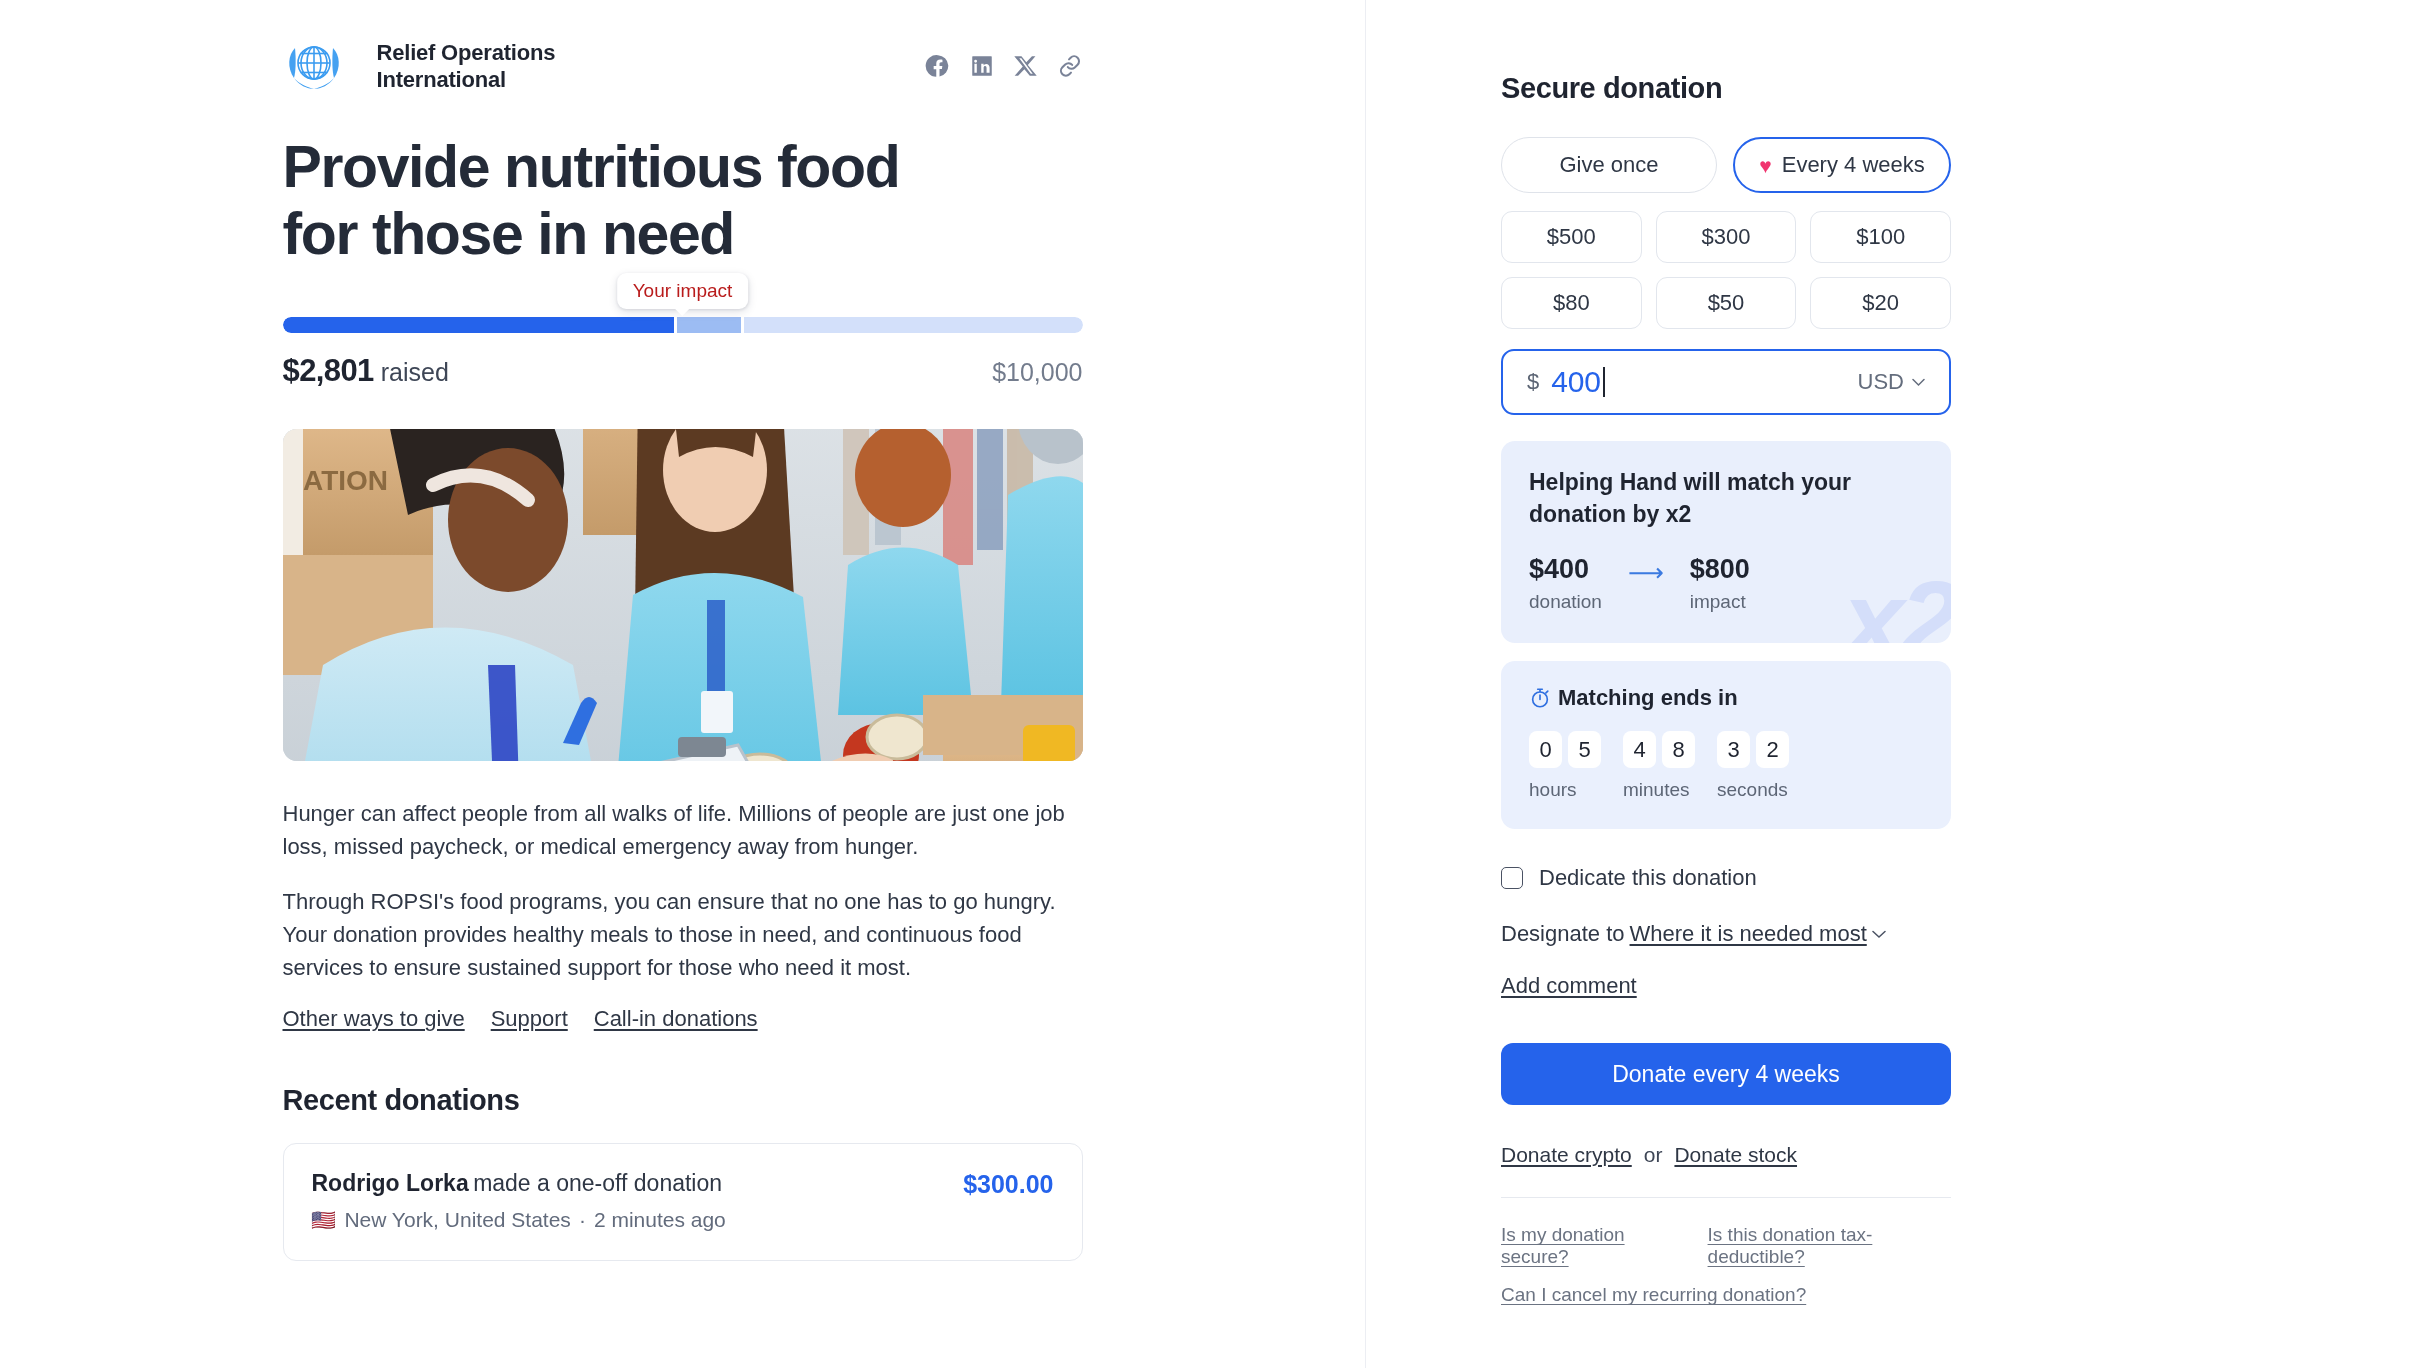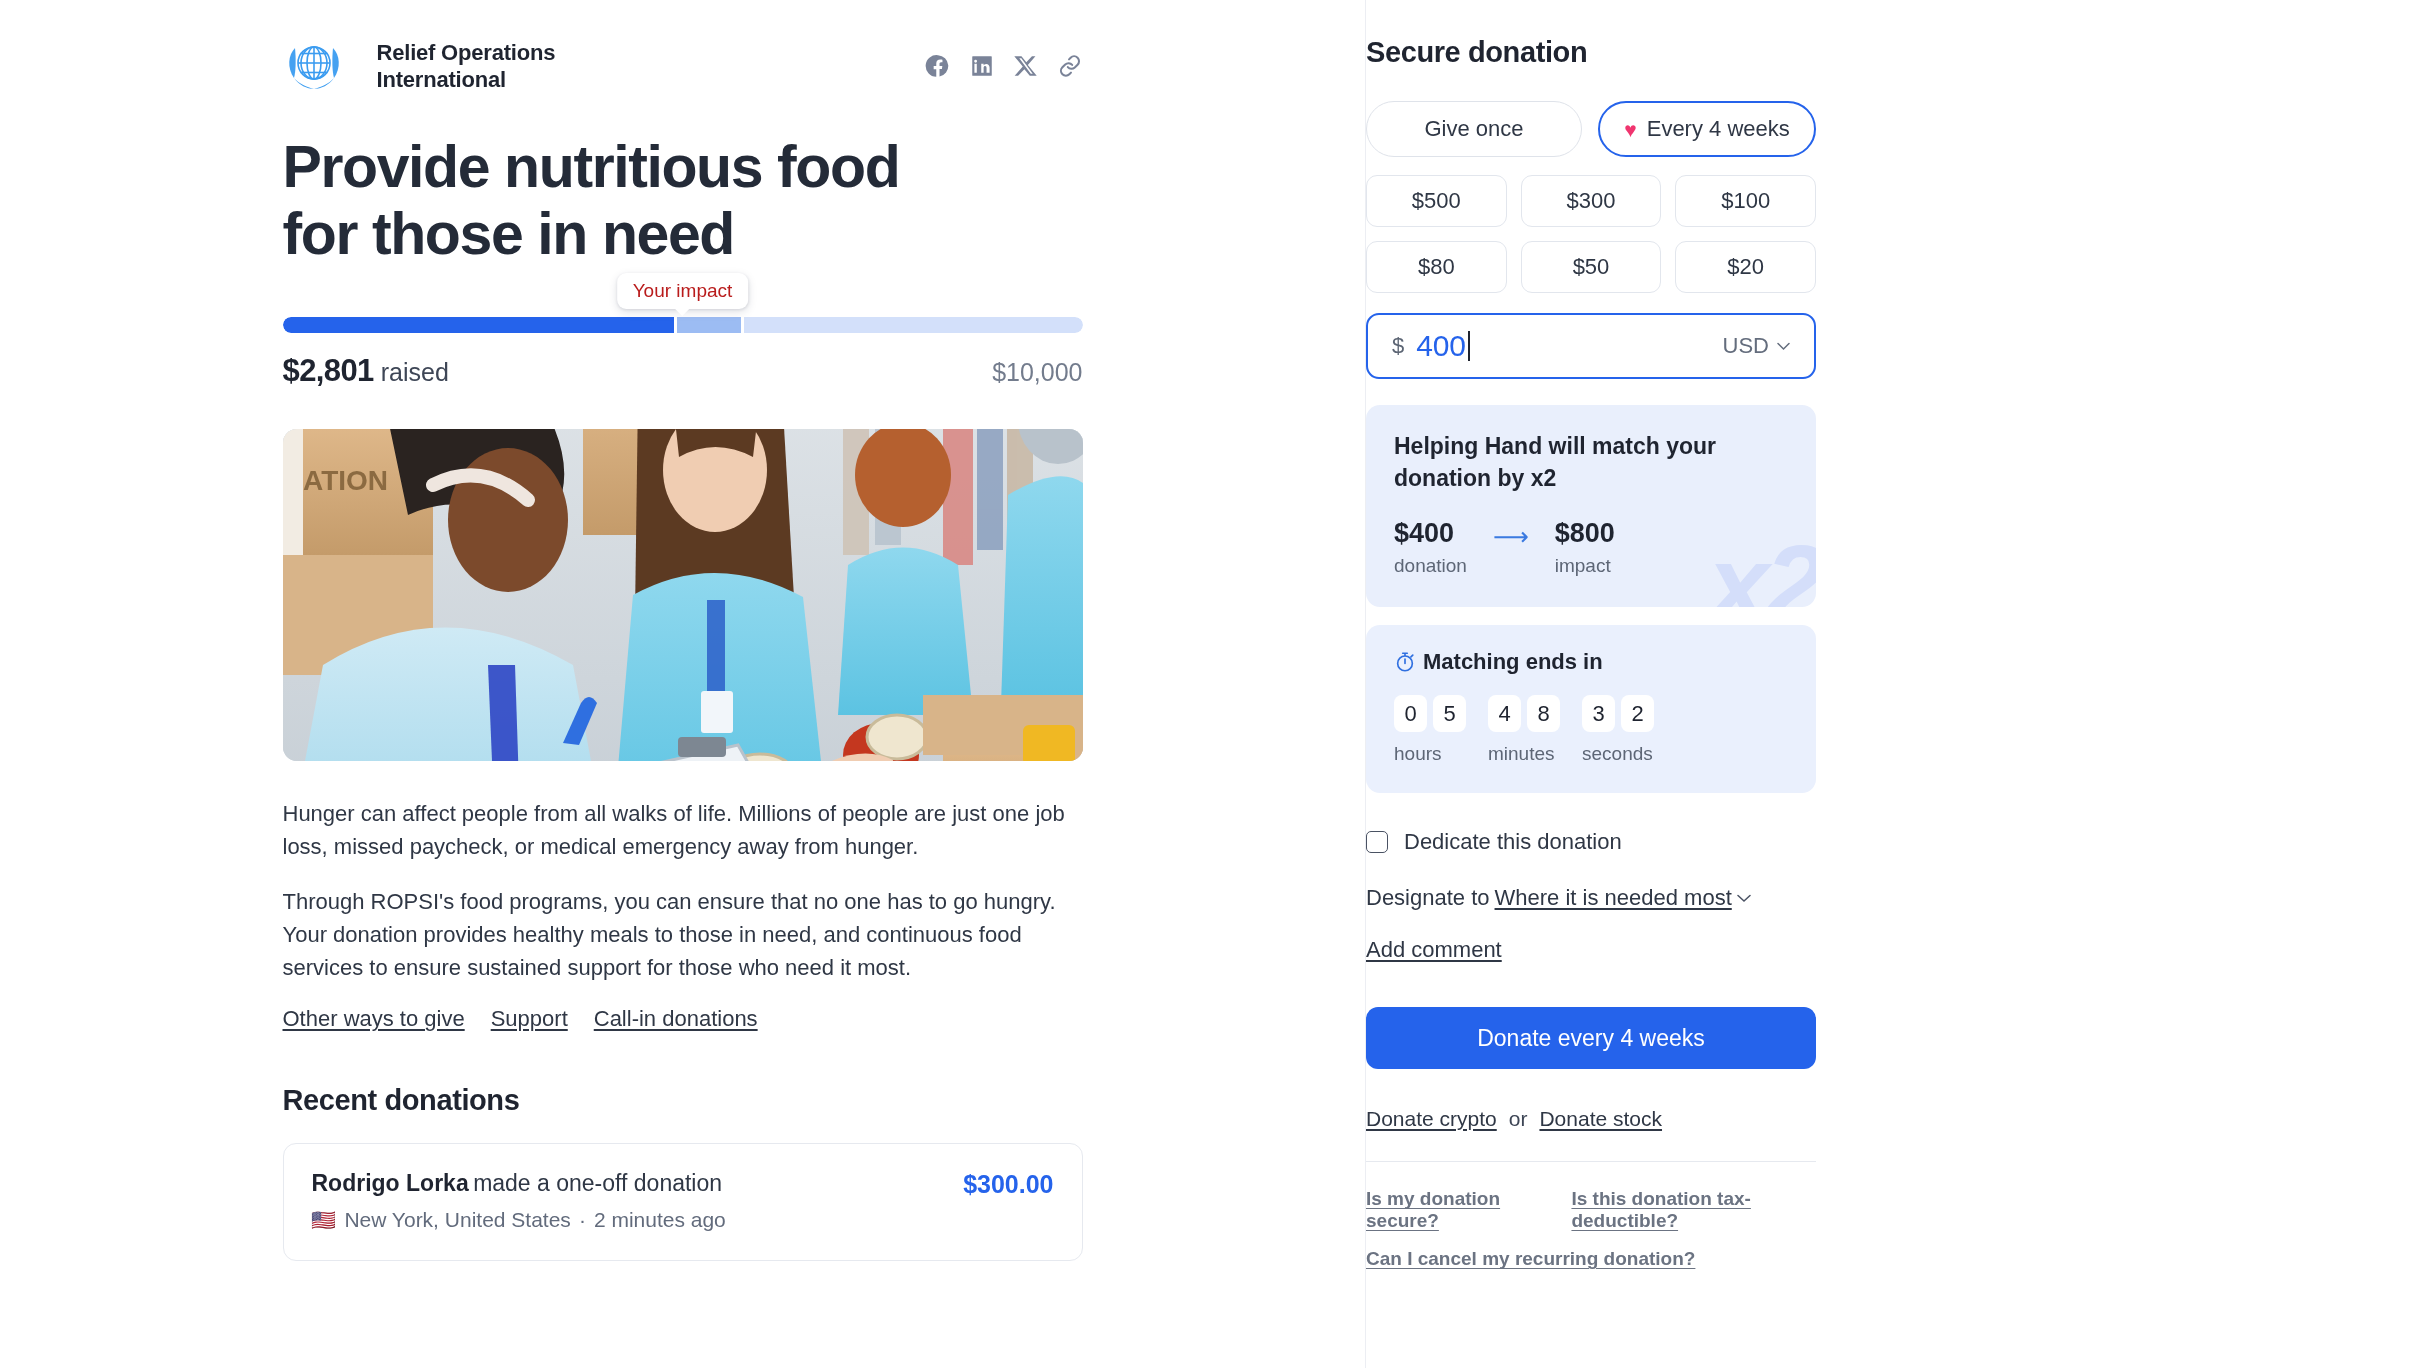--- a/index.html
+++ b/index.html
@@ -95,21 +95,21 @@
   .don-action { font-size: 23px; font-weight: normal; color: #2f3745; }
   .don-meta { font-size: 21px; color: #626b7c; margin-top: 11px; display: flex; align-items: center; gap: 8px; }
   .flag { font-size: 20px; line-height: 1; }
   .don-amt { font-size: 25px; color: #2563eb; font-weight: bold; white-space: nowrap; }
 
   
   .right-col {
     width: 1066px; height: 1368px; background: #ffffff;
     position: relative;
   }
-  .right-inner { width: 450px; padding-top: 36px; }
+  .right-inner { width: 450px; margin-left: 135px; padding-top: 72px; }
 
   h2.panel-title {
     font-size: 29px; font-weight: bold; color: #1f2430; letter-spacing: -0.4px;
   }
 
   .freq-row { display: flex; gap: 16px; margin-top: 32px; }
   .freq-btn {
     flex: 1; height: 56px; border-radius: 28px;
     border: 1px solid #dfe3ea; background: #fff;
     display: flex; align-items: center; justify-content: center; gap: 10px;
@@ -203,21 +203,21 @@
 
   .alt-row { display: flex; align-items: center; gap: 12px; margin-top: 38px; }
   .alt-row a {
     font-size: 21px; color: #2f3745; text-decoration: underline;
     text-underline-offset: 3px; cursor: pointer;
   }
   .alt-or { font-size: 21px; color: #3e4656; }
 
   .divider { height: 1px; background: #e6e9ef; margin-top: 30px; }
 
-  .faq { margin-top: 26px; font-weight: bold; }
+  .faq { margin-top: 26px; }
   .faq-line { display: flex; gap: 24px; margin-bottom: 16px; }
   .faq a {
     font-size: 19px; color: #6b7382; text-decoration: underline;
     text-underline-offset: 3px; cursor: pointer;
   }
 </style>
 </head>
 <body>
 
 <div class="page">

